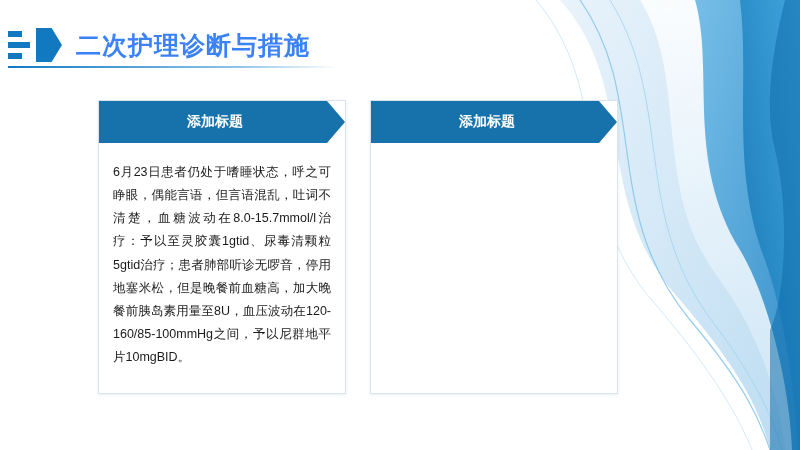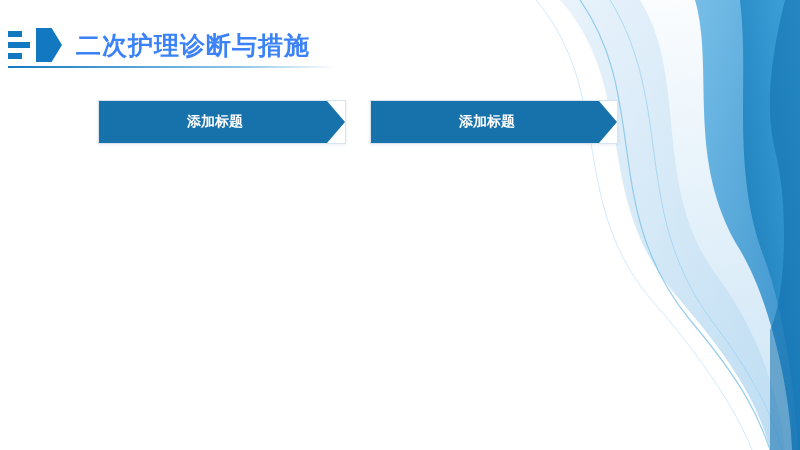--- a/index.html
+++ b/index.html
@@ -167,20 +167,21 @@
     </span>
     <span class="arrow-tab"></span>
     <span class="slide-title">二次护理诊断与措施</span>
   </div>
   <div class="title-underline"></div>
 
   <div class="cards">
 
     <div class="card">
       <div class="card-header">添加标题</div>
+      <div class="card-body">6月23日患者仍处于嗜睡状态，呼之可睁眼，偶能言语，但言语混乱，吐词不清楚，血糖波动在8.0-15.7mmol/l治疗：予以至灵胶囊1gtid、尿毒清颗粒5gtid治疗；患者肺部听诊无啰音，停用地塞米松，但是晚餐前血糖高，加大晚餐前胰岛素用量至8U，血压波动在120-160/85-100mmHg之间，予以尼群地平片10mgBID。</div>
     </div>
 
     <div class="card">
       <div class="card-header">添加标题</div>
     </div>
 
   </div>
 </div>
 
 </body></html>

